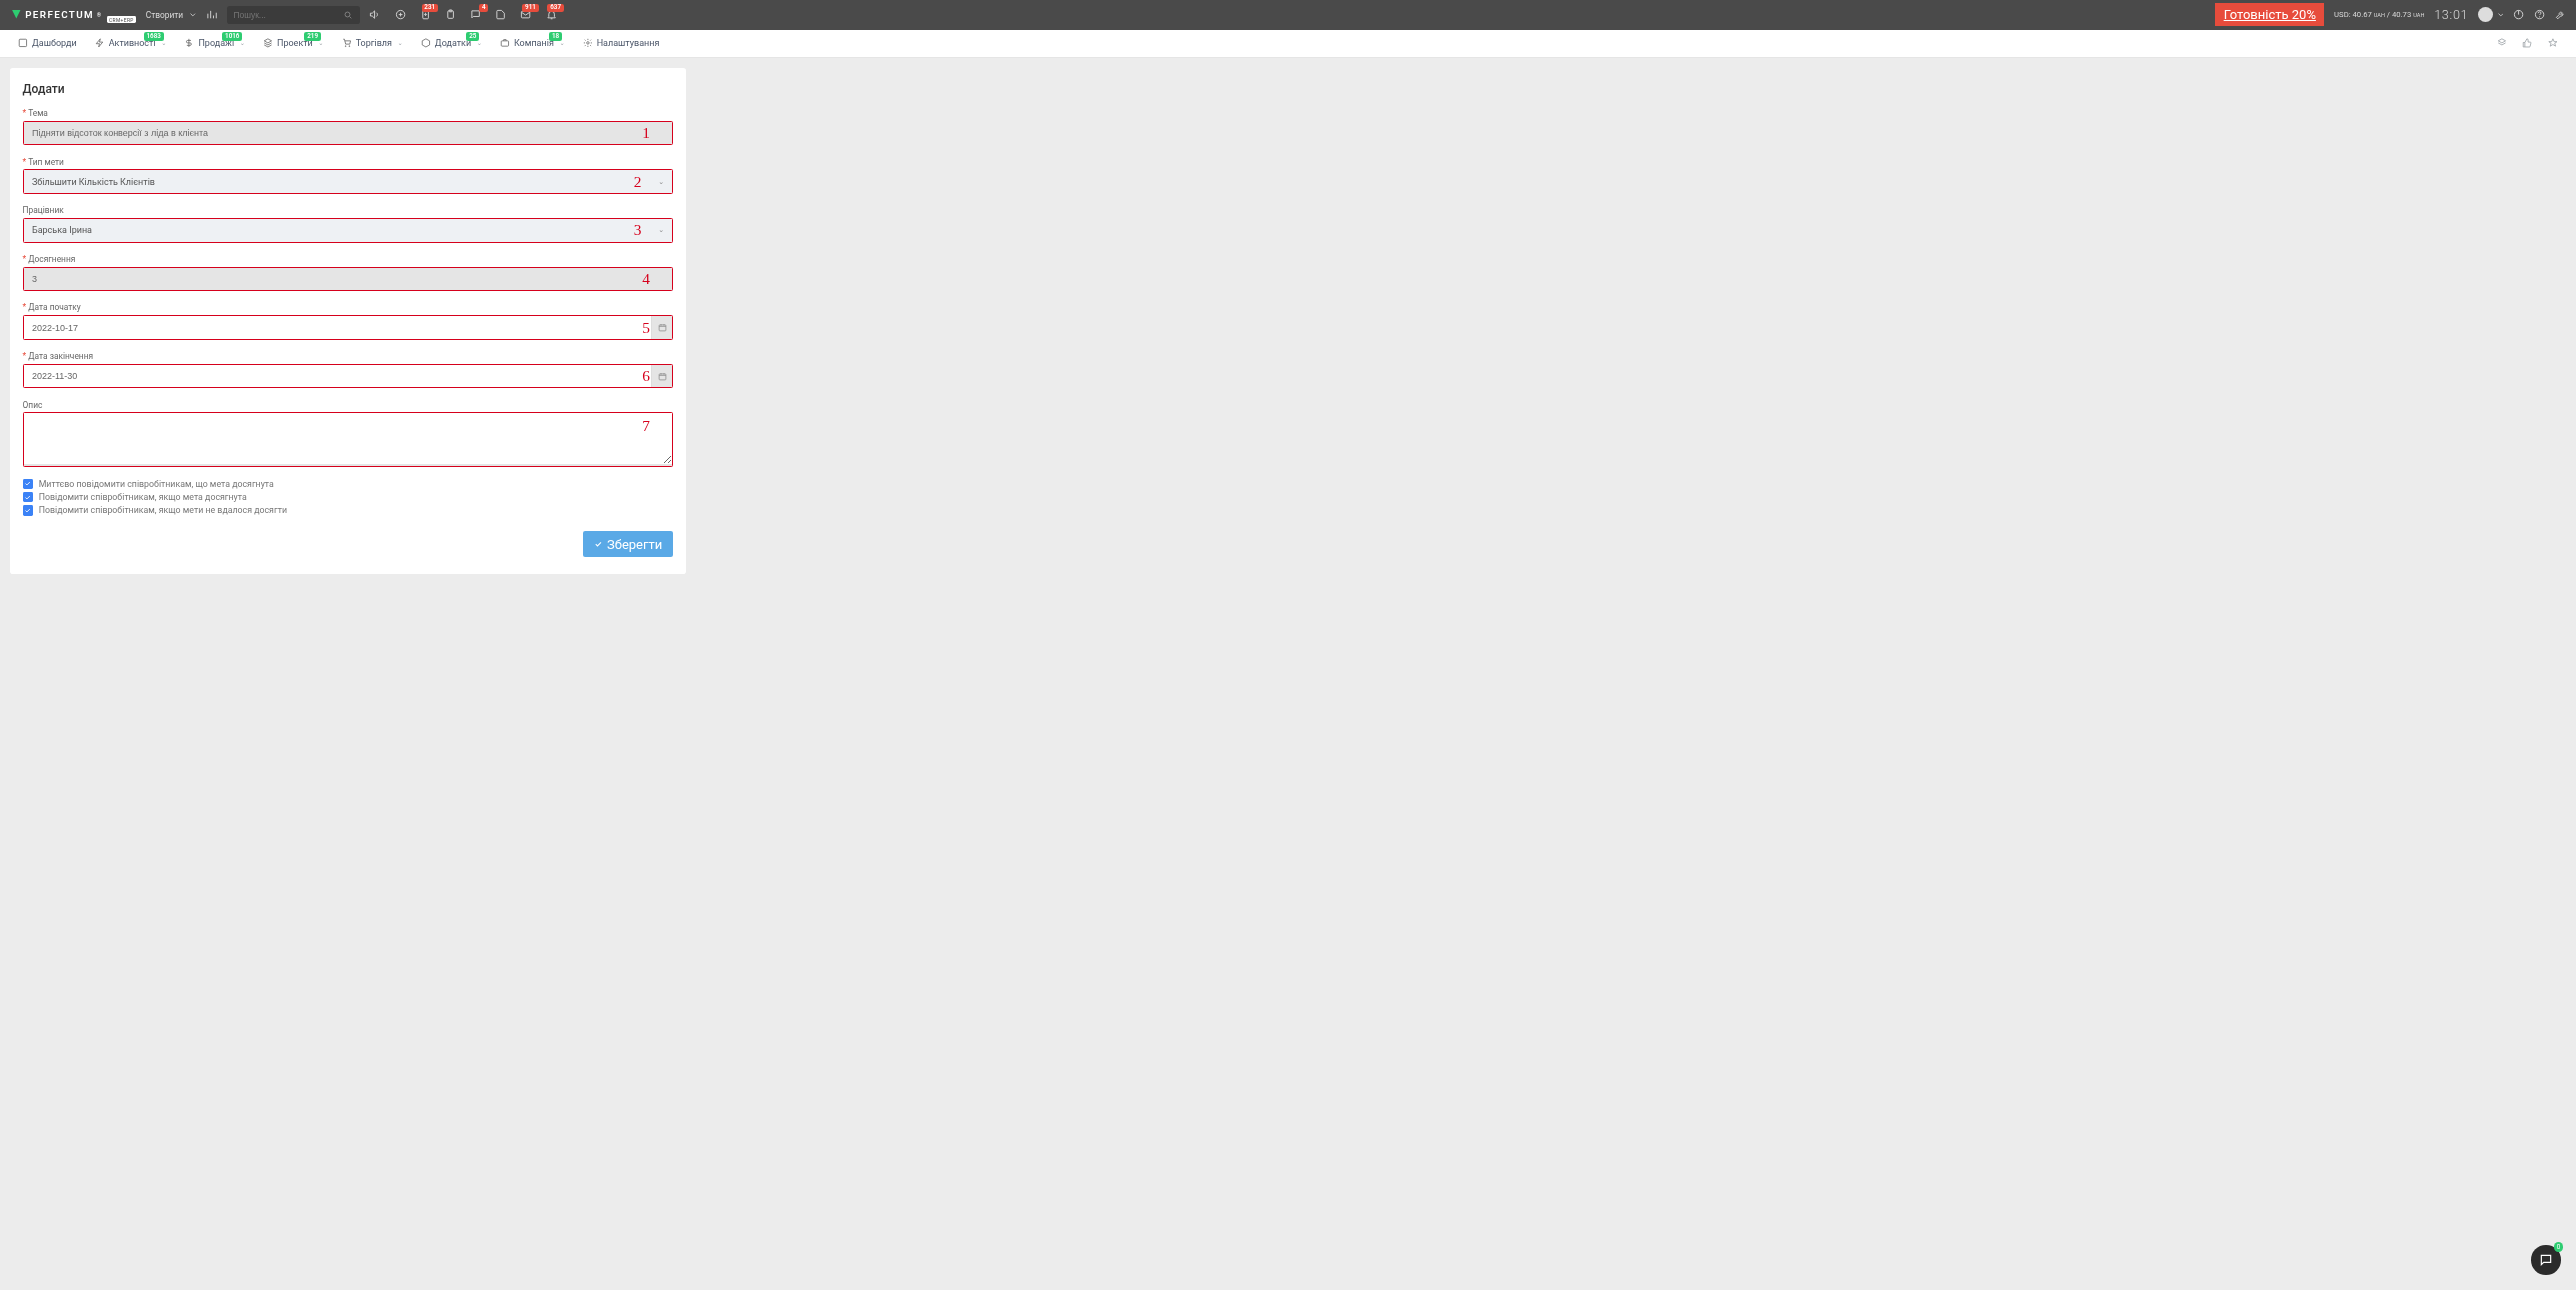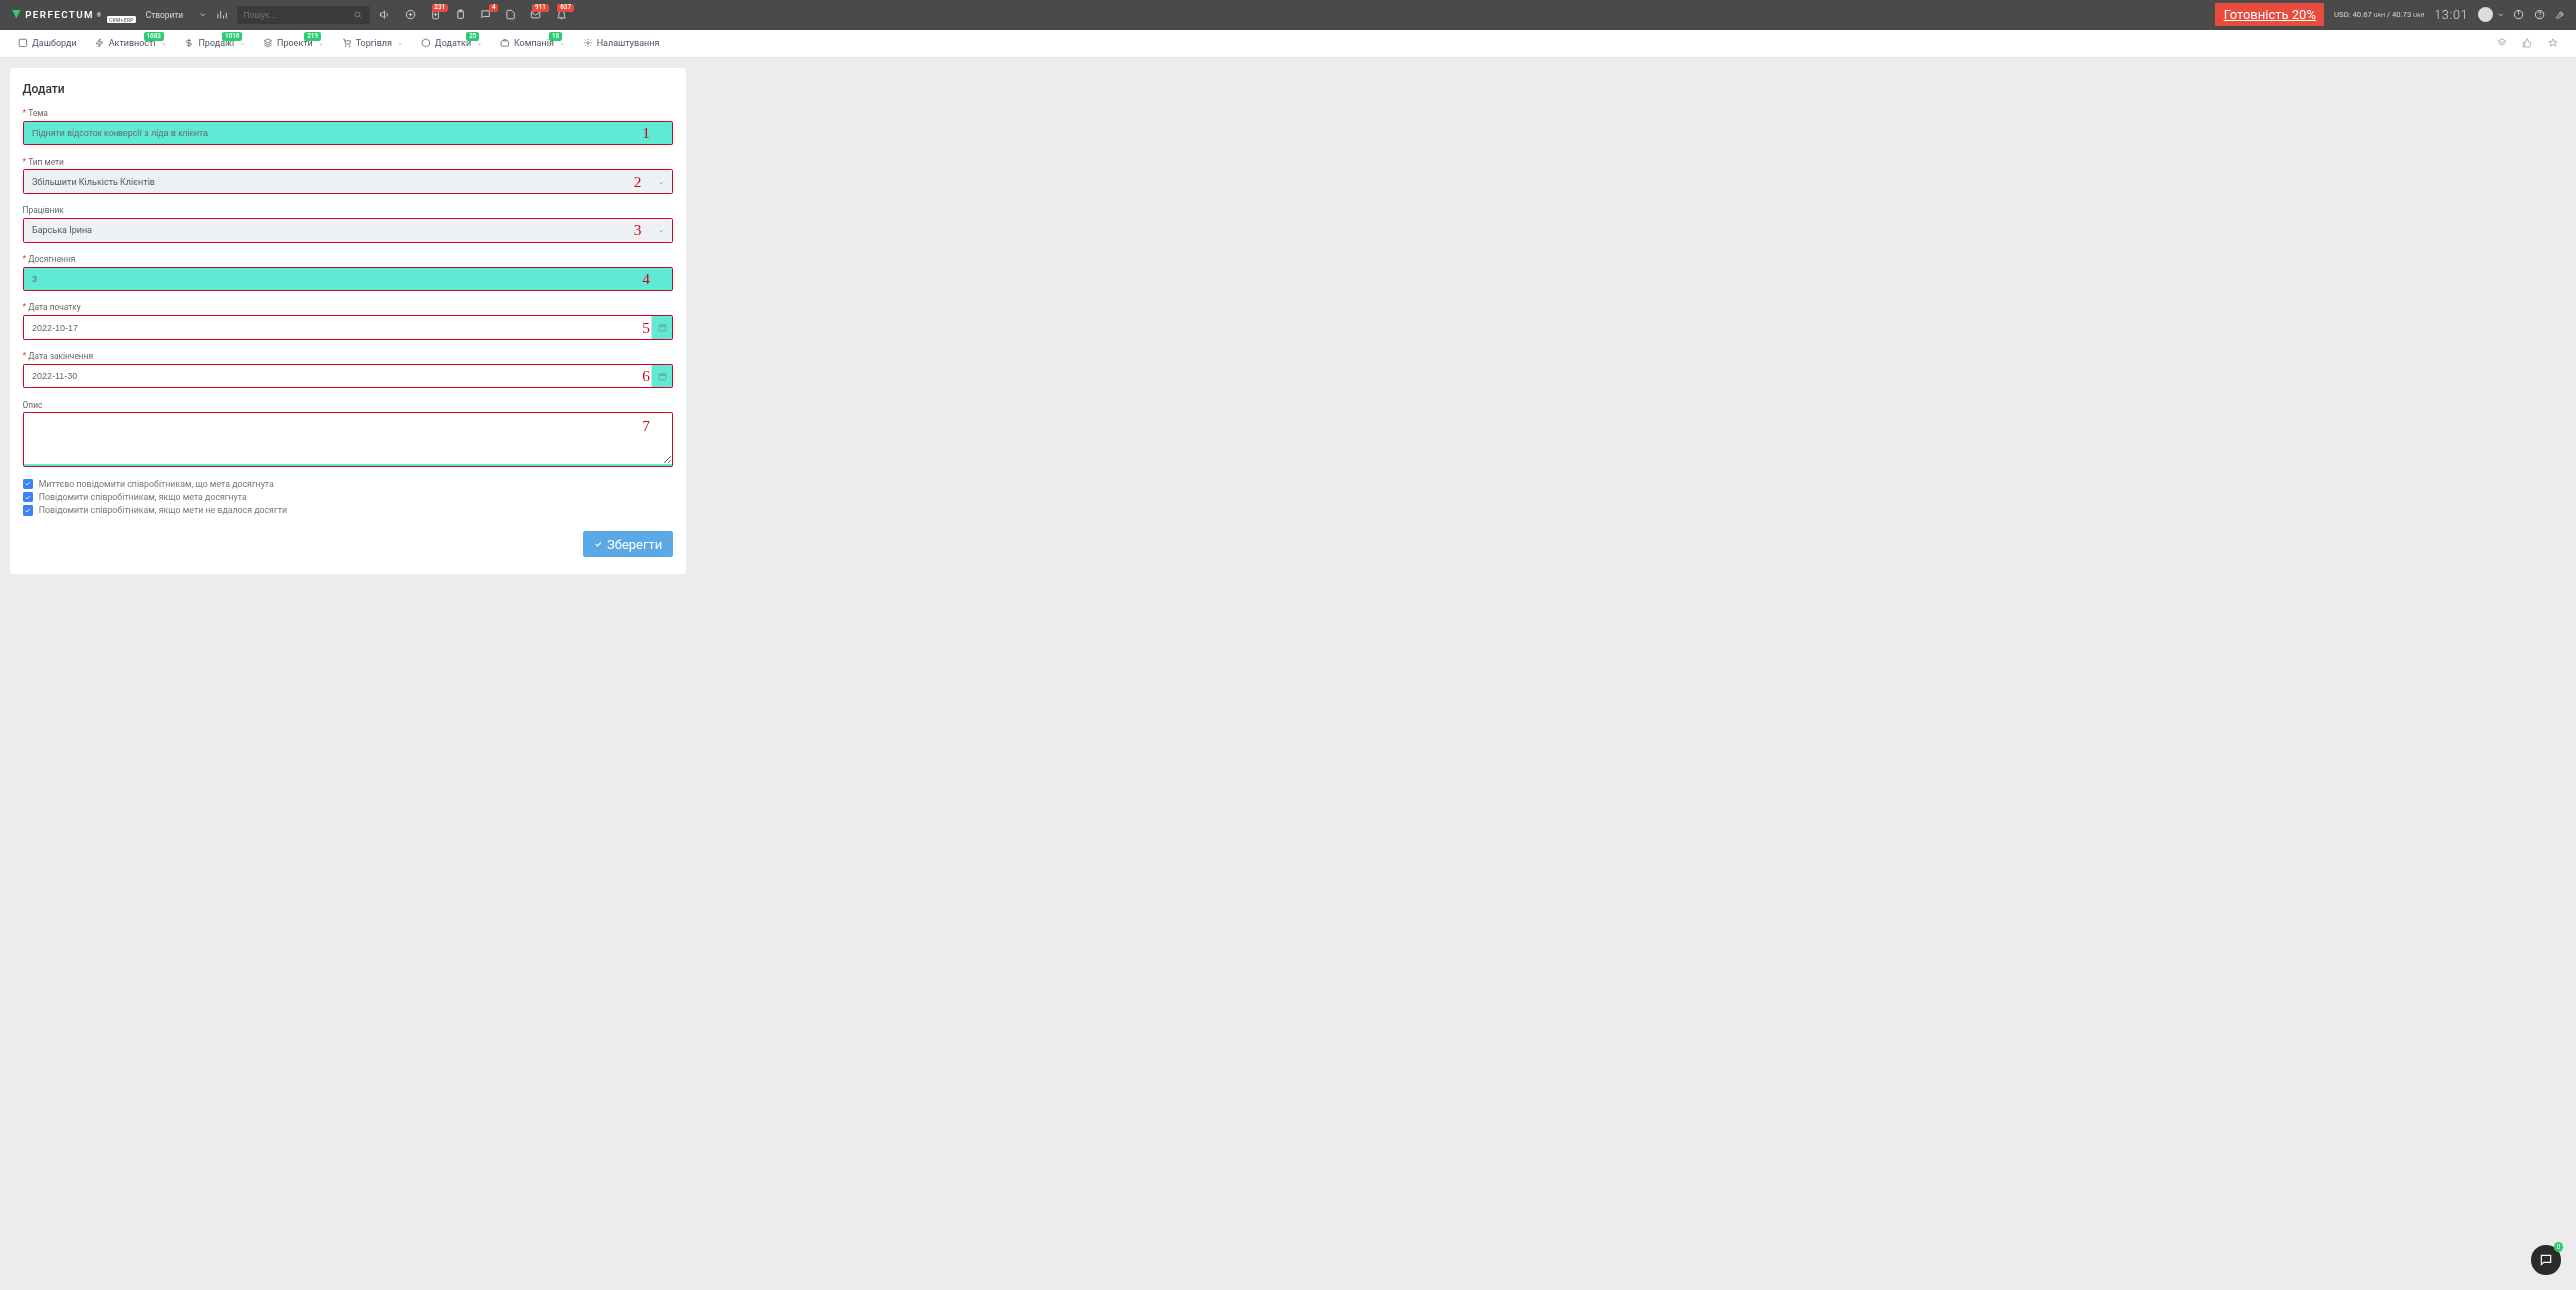--- a/index.html
+++ b/index.html
@@ -27,21 +27,21 @@
   }
   .logo-mark {
     width: 12.6px; height: 12.6px; display: inline-block;
   }
   .logo-sub {
     font-size: 4.9px; letter-spacing: 0.4px; background: #fff; color: #4a4a4a;
     padding: 0.7px 2.1px; border-radius: 1.4px; margin-left: 1.4px;
   }
   .logo-reg { font-size: 5.6px; vertical-align: super; }
   .create-dd {
-    color: #d9d9d9; font-size: 8.4px; display: flex; align-items: center; gap: 17px;
+    color: #d9d9d9; font-size: 8.4px; display: flex; align-items: center; gap: 7px;
     cursor: pointer;
   }
   .top-icon { width: 11.2px; height: 11.2px; display: inline-flex; align-items: center; justify-content: center; cursor: pointer; position: relative; }
   .search-wrap {
     background: #3b3b3b; border-radius: 2.8px; height: 18px; width: 133px;
     display: flex; align-items: center; padding: 0 7px; color: #9a9a9a;
   }
   .search-wrap input {
     background: transparent; border: 0; outline: none; color: #d9d9d9;
     font-size: 8.4px; width: 100%;
@@ -86,21 +86,21 @@
     padding: 14px 12.6px 17px;
   }
   .card h1 { font-size: 12px; font-weight: 500; color: #333; margin-bottom: 12.6px; }
 
   .field { margin-bottom: 11.2px; position: relative; }
   .field-label { font-size: 8.4px; color: #666; margin-bottom: 2.8px; display: block; }
   .req::before { content: "* "; color: #e74c3c; }
 
   .red-box {
     border: 1.8px solid #d6001c; border-radius: 1.4px; position: relative;
-    background: #5eead4;
+    background: #e5e5e5;
   }
   .input-plain, .select-plain {
     width: 100%; border: 0; outline: none; padding: 6.3px 8.4px;
     font-size: 9px; color: #666; background: transparent;
   }
   .select-row {
     background: #eef1f4; display: flex; align-items: center;
     padding: 6.3px 8.4px; font-size: 9px; color: #555; cursor: pointer;
   }
   .select-row .sel-caret { margin-left: auto; font-size: 7px; color: #888; }

